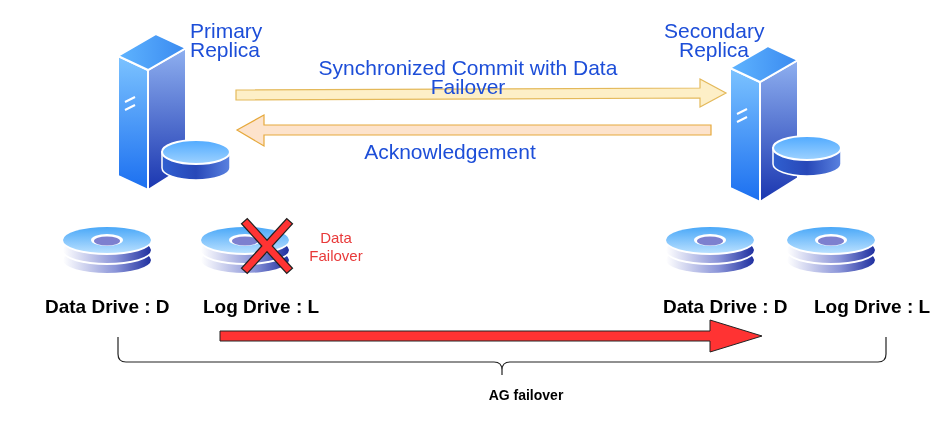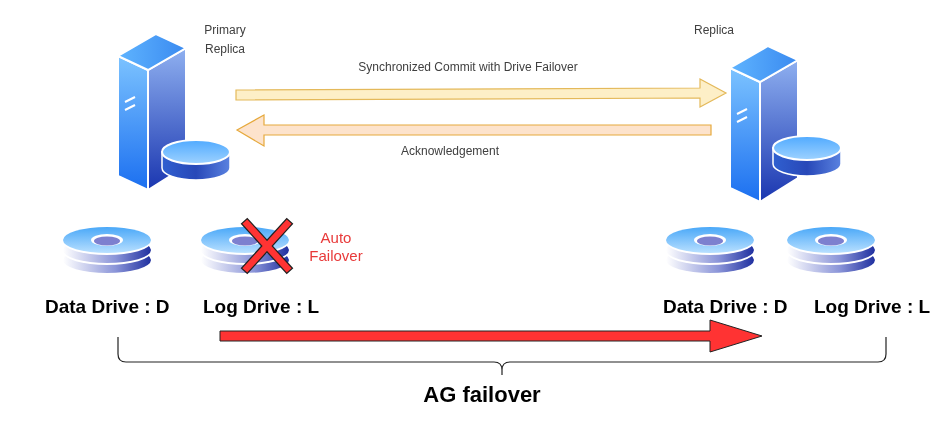--- a/index.html
+++ b/index.html
@@ -1,17 +1,17 @@
 <!DOCTYPE html>
 <html><head>
 <meta charset="utf-8">
 <style>
   html, body { margin:0; padding:0; background:#ffffff; }
   body { width:947px; height:435px; position:relative; overflow:hidden; font-family:"Liberation Sans", sans-serif; }
-  .lbl { position:absolute; color:#404040; font-size:12px; line-height:19px; text-align:center; }
+  .lbl { position:absolute; color:#1d4ed8; font-size:21px; line-height:19px; text-align:center; }
   .drive-lbl { position:absolute; font-size:19px; font-weight:bold; color:#000; white-space:nowrap; }
   svg { position:absolute; left:0; top:0; }
 </style>
 </head>
 <body>
 
 <svg width="947" height="435" viewBox="0 0 947 435">
   <defs>
     <linearGradient id="srvFront" x1="0" y1="0" x2="0" y2="1">
       <stop offset="0" stop-color="#7cc3ff"></stop>
@@ -110,29 +110,30 @@
 
   <path d="M118,337 L118,354 Q118,362 126,362 L494,362 Q502,362 502,370 L502,375 L502,370 Q502,362 510,362 L878,362 Q886,362 886,354 L886,337" fill="none" stroke="#222" stroke-width="1.2"></path>
 </svg>
 
 <div class="lbl" style="left:190px;top:21px;width:70px;">
   <div>Primary</div>
   <div>Replica</div>
 </div>
 
 <div class="lbl" style="left:664px;top:21px;width:100px;">
+  <div>Secondary</div>
   <div>Replica</div>
 </div>
 
-<div class="lbl" style="left:300px;top:58px;width:336px;">Synchronized Commit with Drive Failover</div>
+<div class="lbl" style="left:300px;top:58px;width:336px;">Synchronized Commit with Data Failover</div>
 <div class="lbl" style="left:360px;top:142px;width:180px;">Acknowledgement</div>
 
 <div class="drive-lbl" style="left:45px;top:296px;">Data Drive : D</div>
 <div class="drive-lbl" style="left:203px;top:296px;">Log Drive : L</div>
 <div class="drive-lbl" style="left:663px;top:296px;">Data Drive : D</div>
 <div class="drive-lbl" style="left:814px;top:296px;">Log Drive : L</div>
 
 <div class="lbl" style="left:308px;top:229px;width:56px;color:#e83a3a;font-size:15px;line-height:18px;">
-  <div>Auto</div>
+  <div>Data</div>
   <div>Failover</div>
 </div>
 
-<div class="lbl" style="left:380px;top:384px;width:204px;font-size:22px;font-weight:bold;line-height:22px;color:#000;text-align:center;">AG failover</div>
+<div class="lbl" style="left:424px;top:384px;width:204px;font-size:14px;font-weight:bold;line-height:22px;color:#000;text-align:center;">AG failover</div>
 
 </body></html>

